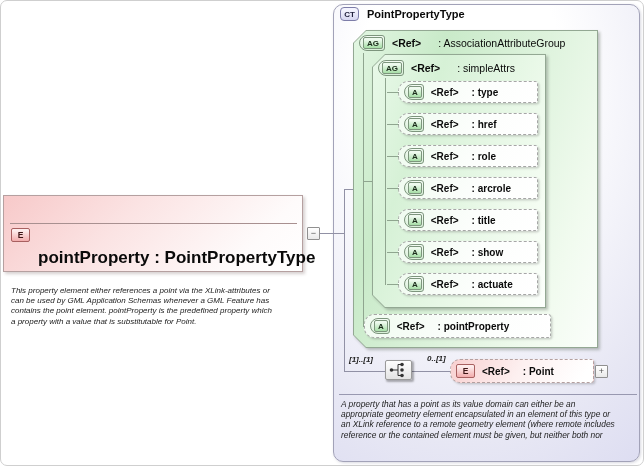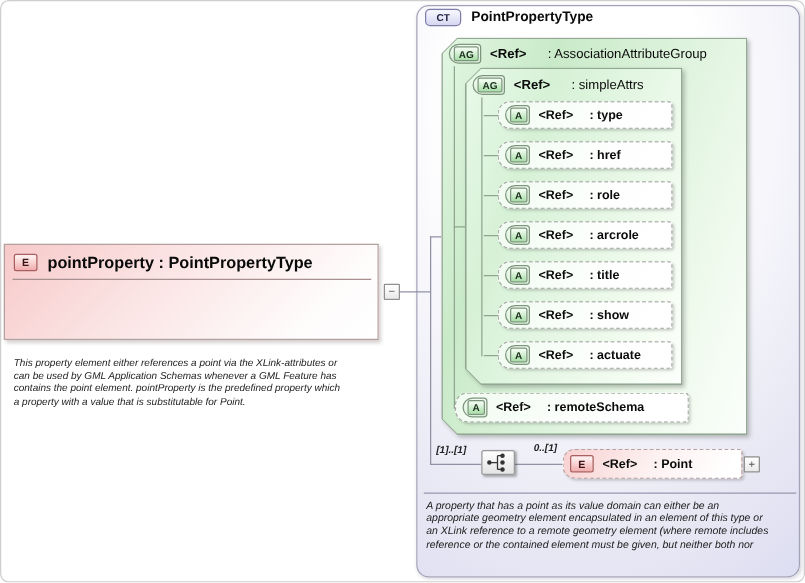--- a/index.html
+++ b/index.html
@@ -9,31 +9,31 @@
   
   .ln{position:absolute;background:var(--line);z-index:6;}
   .ln.h{height:1px;} .ln.v{width:1px;}
   .ln.green{background:var(--line-green);}
 
   
   .elem-box{position:absolute;left:2px;top:194px;width:300px;height:77px;box-sizing:border-box;
     border:1px solid #b5a0a0;background:linear-gradient(135deg,#f7c9c9 0%,#fbe3e3 38%,#fefbfb 80%,#fff 100%);
     box-shadow:2px 2px 3px rgba(120,100,100,.3);z-index:2;}
   .elem-head{position:absolute;left:7px;top:6px;display:flex;align-items:center;white-space:nowrap;}
-  .elem-title{font-weight:bold;font-size:13px;color:#0a0a0a;margin-left:8px;}
+  .elem-title{font-weight:bold;font-size:17px;color:#0a0a0a;margin-left:8px;margin-top:46px;}
   .hsep{position:absolute;left:6px;right:5px;top:27px;height:1px;background:#a89090;}
   .desc{position:absolute;font-style:italic;color:#222;}
   .desc .desc-line{white-space:nowrap;}
   .elem-desc{left:7px;top:46px;font-size:8px;line-height:10.2px;margin-top:44px;}
 
   
   .e-badge{width:19px;height:14px;box-sizing:border-box;border:1px solid #a86060;border-radius:2px;flex:none;
     background:linear-gradient(180deg,#fdecec 15%,var(--elem));display:flex;align-items:center;justify-content:center;
     font-weight:bold;font-size:8.5px;color:#3c1616;}
-  .ct-badge{width:29px;height:14px;box-sizing:border-box;border:1px solid #7d7da8;border-radius:4px;flex:none;
+  .ct-badge{width:19px;height:14px;box-sizing:border-box;border:1px solid #7d7da8;border-radius:4px;flex:none;
     background:linear-gradient(180deg,#f4f4fe 15%,var(--ct));display:flex;align-items:center;justify-content:center;
     font-weight:bold;font-size:8px;color:#20203c;}
   .pill{height:16px;box-sizing:border-box;border:1px solid #7d957d;border-radius:8px 3px 3px 8px;flex:none;
     background:linear-gradient(180deg,#f4fcf4,#d8f0d8);display:inline-flex;align-items:center;padding:0 1px 0 3px;}
   .pill .inner{height:12px;min-width:13px;box-sizing:border-box;padding:0 3px;border:1px solid #7d957d;border-radius:2px;
     background:linear-gradient(180deg,#eefaee 15%,var(--attr));display:flex;align-items:center;justify-content:center;
     font-weight:bold;font-size:8px;color:#1c2c1c;}
 
   
   .ct-box{position:absolute;left:332px;top:3px;width:307px;height:458px;box-sizing:border-box;
@@ -201,21 +201,21 @@
         <span class="row-ref">&lt;Ref&gt;</span>
         <span class="row-lbl">: actuate</span>
       </div>
     </div>
 
   <div class="drow remote-row">
     <span class="pill">
         <span class="inner">A</span>
       </span>
     <span class="row-ref">&lt;Ref&gt;</span>
-    <span class="row-lbl">: remoteSchema</span>
+    <span class="row-lbl">: pointProperty</span>
   </div>
 
   <div class="card" style="left:348px;top:354px;">[1]..[1]</div>
   <div class="seq-icon">
     <svg width="25" height="18" viewBox="0 0 25 18">
       <circle cx="5.5" cy="9" r="1.8" fill="#333"></circle>
       <line x1="5.5" y1="9" x2="12" y2="9" stroke="#333" stroke-width="1"></line>
       <line x1="12" y1="3.5" x2="12" y2="14.5" stroke="#333" stroke-width="1"></line>
       <line x1="12" y1="3.5" x2="15.5" y2="3.5" stroke="#333" stroke-width="1"></line>
       <line x1="12" y1="14.5" x2="15.5" y2="14.5" stroke="#333" stroke-width="1"></line>

